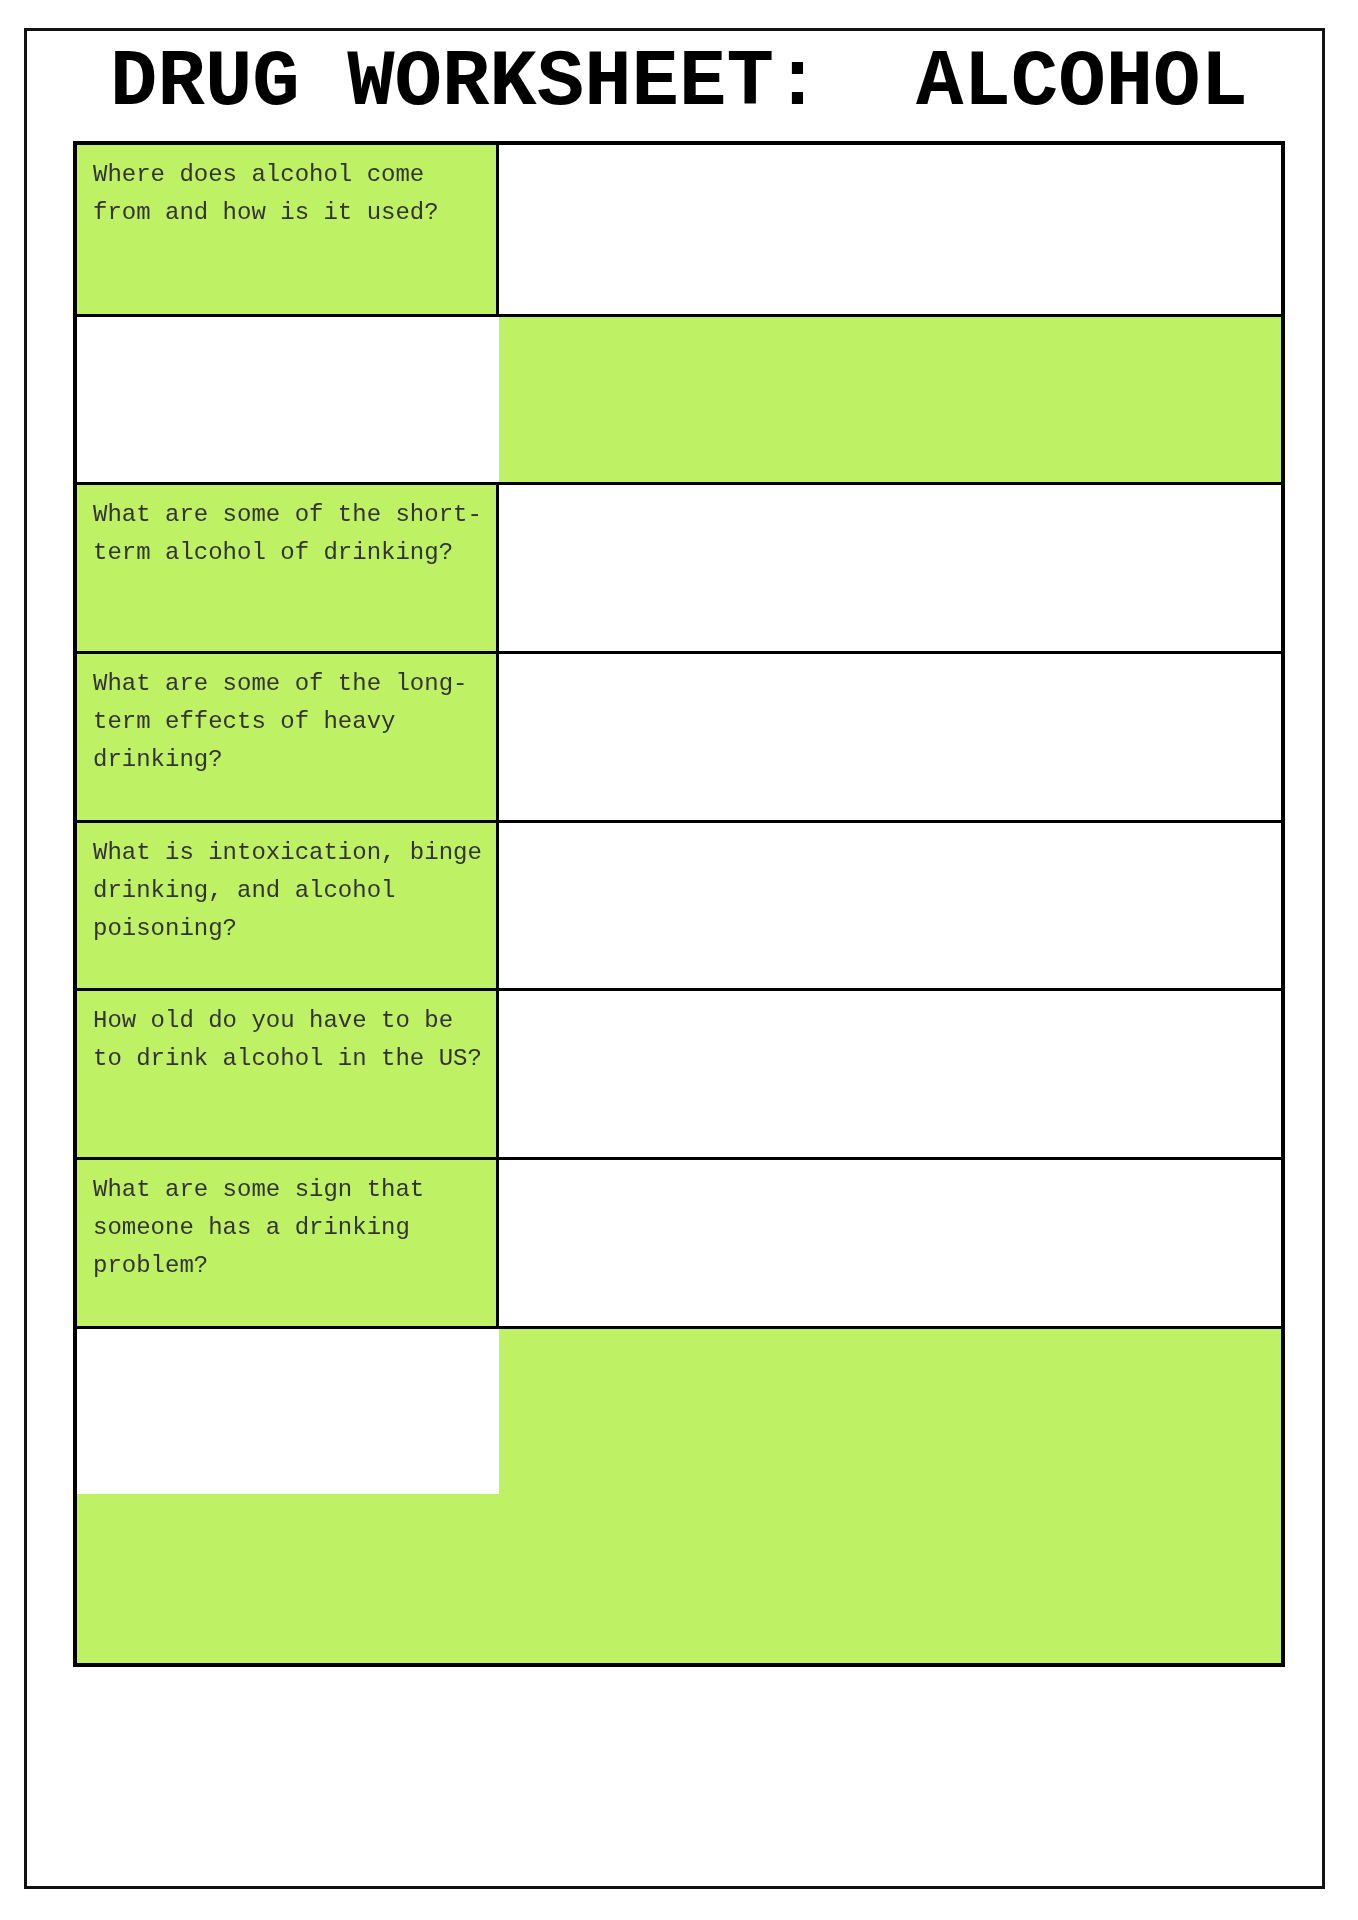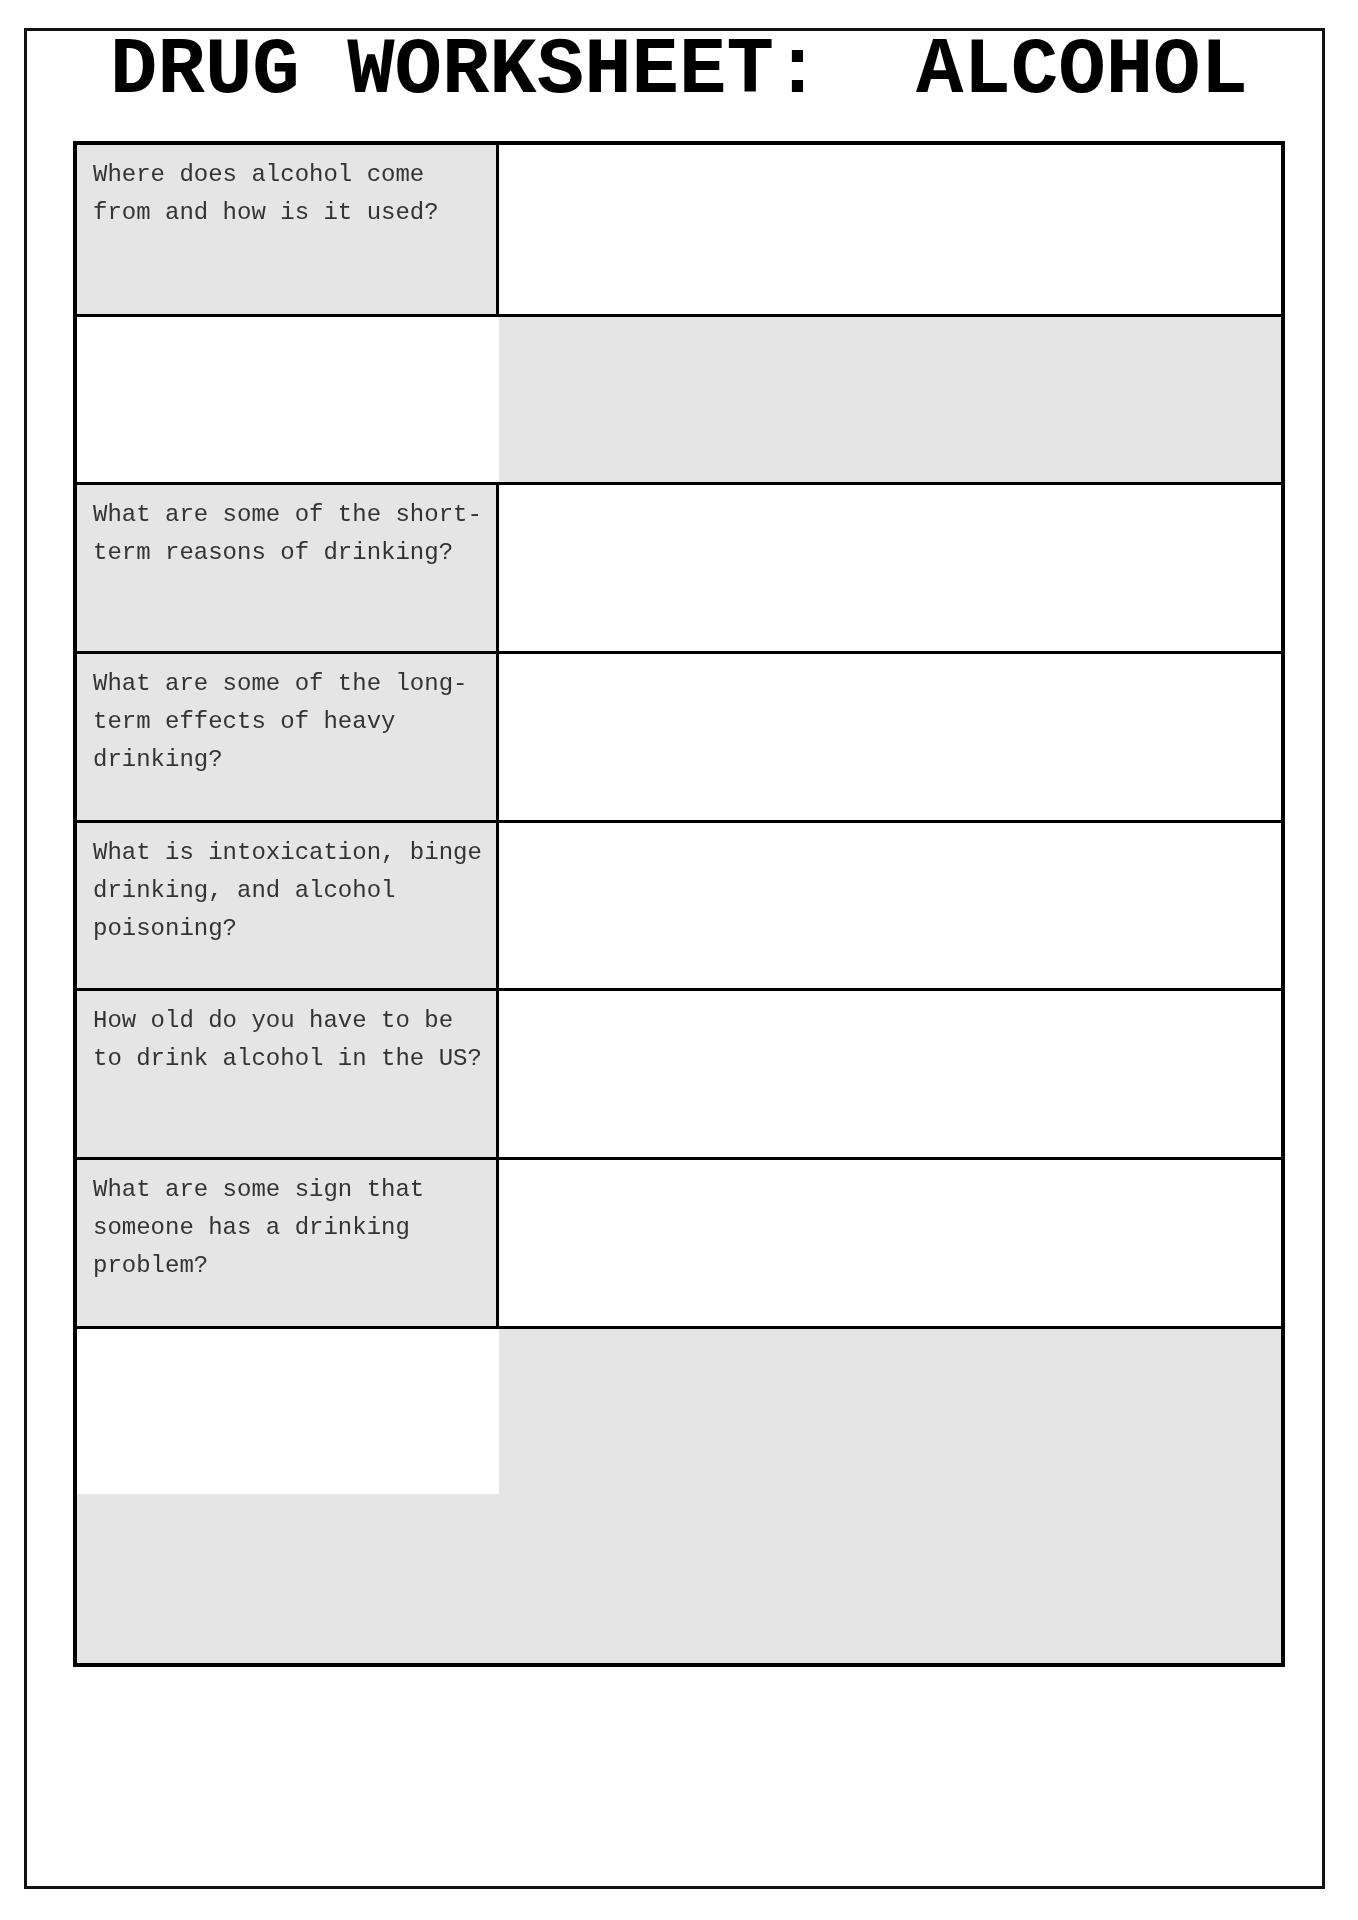--- a/index.html
+++ b/index.html
@@ -21,40 +21,40 @@
     top: 28px;
     width: 1301px;
     height: 1861px;
     border: 3px solid #121212;
     box-sizing: border-box;
     background: #ffffff;
   }
   .page-title {
     position: absolute;
     left: 0;
-    top: 32px;
+    top: 44px;
     width: 100%;
     text-align: center;
     font-family: "Liberation Mono", monospace;
     font-weight: bold;
     font-size: 79px;
     line-height: 1.0;
     color: #000000;
     white-space: pre;
     letter-spacing: 0px;
   }
   .worksheet-table {
     position: absolute;
     left: 73px;
     top: 141px;
     width: 1212px;
     height: 1526px;
     box-sizing: border-box;
     border: 4px solid #000000;
-    background: #e5e5e5;
+    background: #bef264;
     display: grid;
     grid-template-rows: repeat(9, 1fr);
   }
   .ws-row {
     display: grid;
     grid-template-columns: 422px 1fr;
     border-top: 3px solid #000000;
     min-height: 0;
   }
   .ws-row:first-child {
@@ -92,21 +92,21 @@
       <div class="a-cell"></div>
     </div>
 
 
     <div class="ws-row">
       <div class="a-cell"></div>
     </div>
 
     <div class="ws-row">
       <div class="q-cell">What are some of the short-
-term reasons of drinking?</div>
+term alcohol of drinking?</div>
       <div class="a-cell"></div>
     </div>
 
     <div class="ws-row">
       <div class="q-cell">What are some of the long-
 term effects of heavy
 drinking?</div>
       <div class="a-cell"></div>
     </div>
 

